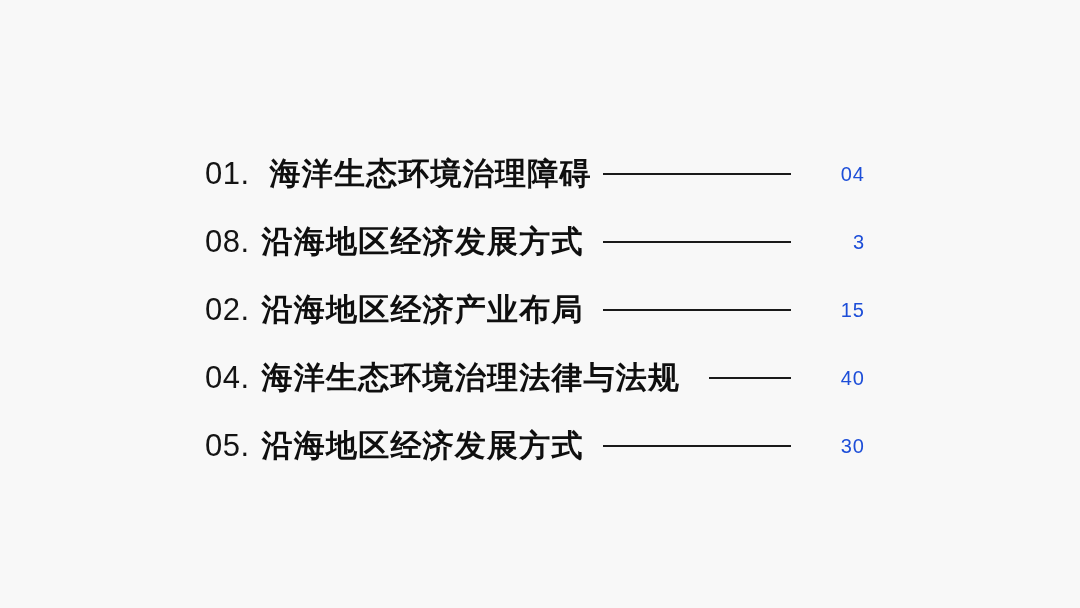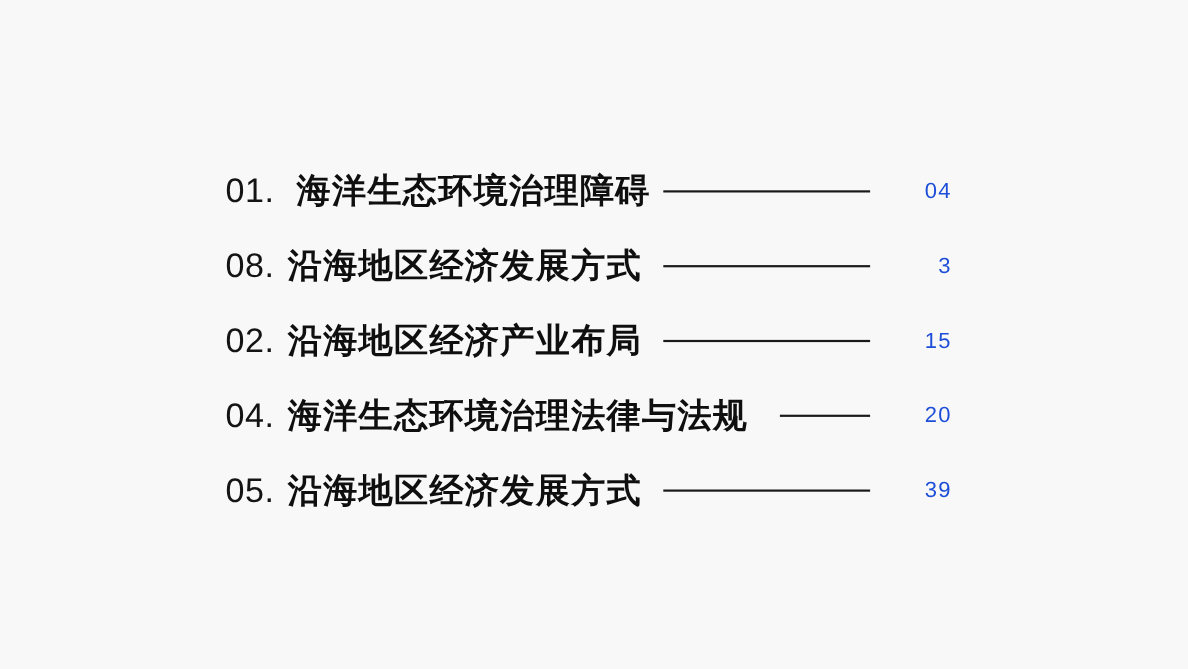--- a/index.html
+++ b/index.html
@@ -104,21 +104,21 @@
     <div class="toc-row" data-gap="normal">
     <span class="toc-index">02.</span>
     <span class="toc-title">沿海地区经济产业布局</span>
     <span class="toc-leader" data-len="long"></span>
     <span class="toc-page">15</span>
   </div>
     <div class="toc-row" data-gap="normal">
     <span class="toc-index">04.</span>
     <span class="toc-title">海洋生态环境治理法律与法规</span>
     <span class="toc-leader" data-len="short"></span>
-    <span class="toc-page">20</span>
+    <span class="toc-page">40</span>
   </div>
     <div class="toc-row" data-gap="normal">
     <span class="toc-index">05.</span>
     <span class="toc-title">沿海地区经济发展方式</span>
     <span class="toc-leader" data-len="long"></span>
-    <span class="toc-page">39</span>
+    <span class="toc-page">30</span>
   </div>
   </div>
 
 </body></html>

